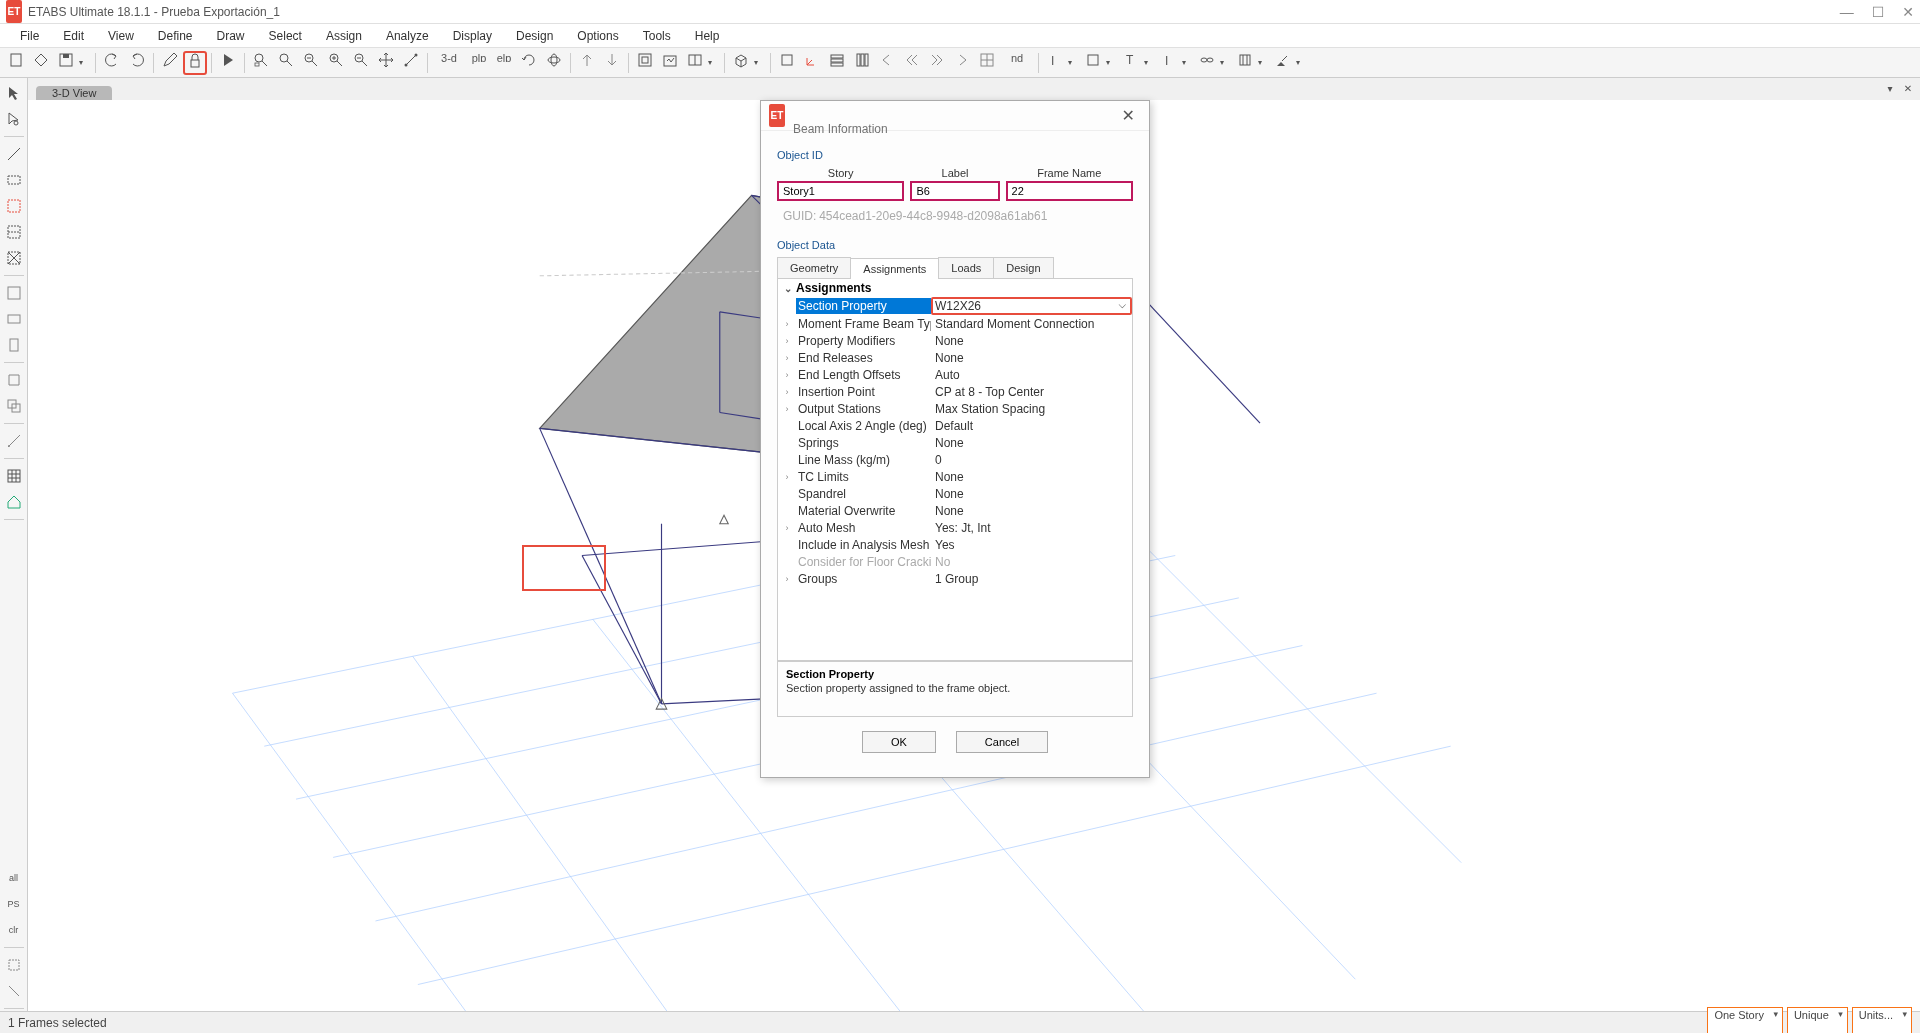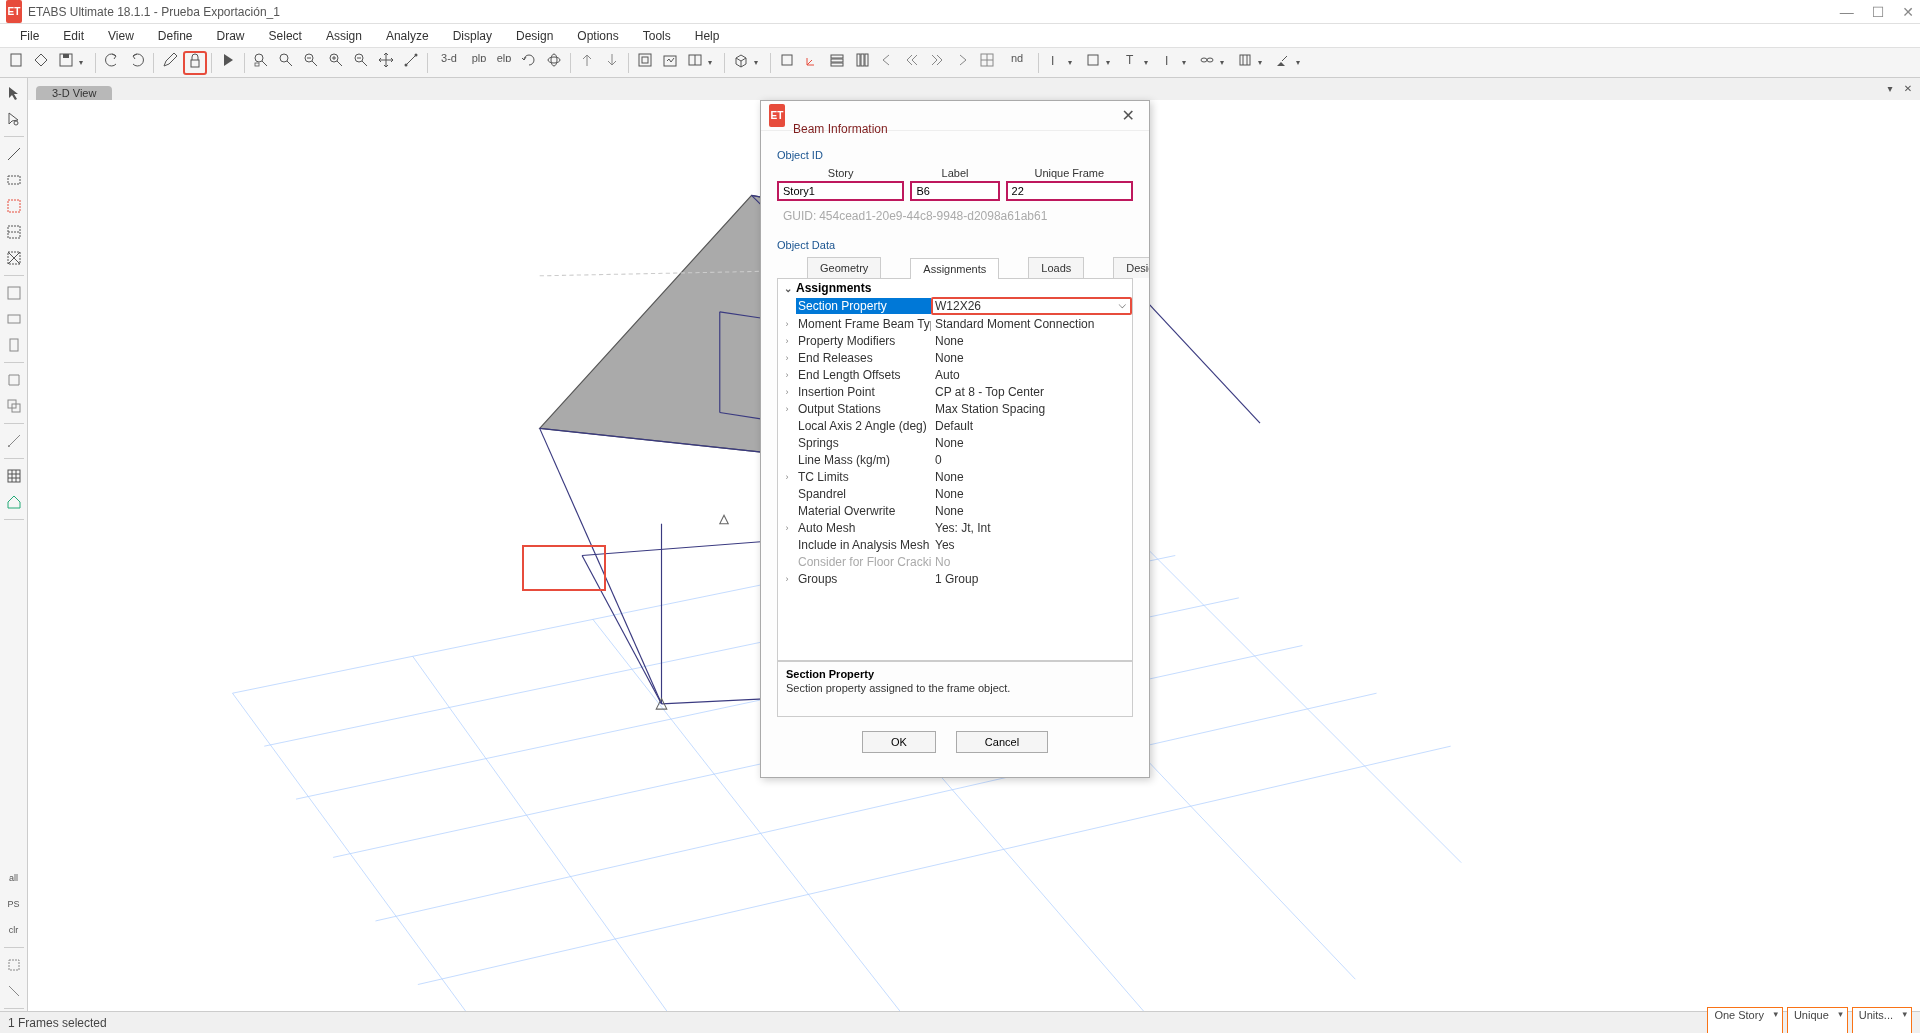--- a/index.html
+++ b/index.html
@@ -45,34 +45,34 @@
 
 .status-bar { position: absolute; left: 0; right: 0; bottom: 0; height: 22px; background: #f0f0f0; border-top: 1px solid #ccc; display: flex; align-items: center; padding: 0 8px; font-size: 11px; color: #444; }
 .status-right { margin-left: auto; display: flex; gap: 4px; align-items: center; }
 .status-dd { border: 1px solid #f97316; background: #fff; padding: 1px 18px 16px 6px; font-size: 11px; position: relative; }
 .status-dd::after { content: "▾"; position: absolute; right: 4px; top: 1px; font-size: 9px; color: #555; }
 
 
 .dialog { position: absolute; left: 760px; top: 100px; width: 390px; height: 678px; background: #fdfdfd; border: 1px solid #aaa; box-shadow: 2px 2px 8px rgba(0,0,0,0.2); display: flex; flex-direction: column; }
 .dialog-title { height: 30px; display: flex; align-items: center; padding: 0 8px; border-bottom: 1px solid #eee; }
 .dialog-title .app-icon { margin-right: 8px; }
-.dialog-title-text { font-size: 12px; color: #7f1d1d; margin-top: 27px; }
+.dialog-title-text { font-size: 12px; color: #737373; margin-top: 27px; }
 .dialog-close { margin-left: auto; font-size: 16px; color: #555; cursor: default; padding: 0 6px; }
 
 .dialog-body { flex: 1; padding: 10px 16px; display: flex; flex-direction: column; overflow: hidden; }
 .section-label { color: #1a5490; font-size: 11px; margin: 8px 0 6px 0; }
 
 .objid-row { display: flex; gap: 6px; margin-bottom: 4px; }
 .objid-col { flex: 1; text-align: center; }
 .objid-header { font-size: 11px; color: #333; margin-bottom: 2px; }
 .objid-input { width: 100%; border: 2px solid #be185d; padding: 2px 4px; font-size: 11px; background: #fff; }
 .guid-line { font-size: 10px; color: #aaa; margin: 4px 0 8px 6px; }
 
 .tab-row { display: flex; border-bottom: 1px solid #ccc; }
-.dtab { padding: 4px 12px; font-size: 11px; color: #333; border: 1px solid #ccc; border-bottom: none; background: #f5f5f5; margin-right: -1px; cursor: default; margin-left: 30px; }
+.dtab { padding: 4px 12px; font-size: 11px; color: #333; border: 1px solid #ccc; border-bottom: none; background: #f5f5f5; margin-right: -1px; cursor: default; }
 .dtab.active { background: #fff; position: relative; top: 1px; }
 
 .prop-grid { flex: 1; border: 1px solid #ccc; border-top: none; overflow-y: auto; background: #fff; }
 .prop-group-header { display: flex; align-items: center; padding: 2px 6px; font-weight: bold; font-size: 11px; background: #fff; }
 .prop-chev { width: 12px; font-size: 10px; color: #555; }
 .prop-row { display: flex; align-items: center; font-size: 11px; min-height: 17px; }
 .prop-row-exp { width: 18px; text-align: center; color: #888; font-size: 9px; }
 .prop-row-name { flex: 0 0 135px; padding: 1px 2px; color: #333; overflow: hidden; white-space: nowrap; }
 .prop-row-val { flex: 1; padding: 1px 4px; color: #333; }
 .prop-row.selected .prop-row-name { background: #0078d7; color: #fff; }
@@ -573,21 +573,21 @@
     <div class="objid-row">
       <div class="objid-col">
         <div class="objid-header">Story</div>
         <input class="objid-input" value="Story1" style="">
       </div>
       <div class="objid-col" style="flex:0.7">
         <div class="objid-header">Label</div>
         <input class="objid-input" value="B6" style="">
       </div>
       <div class="objid-col">
-        <div class="objid-header">Unique Frame</div>
+        <div class="objid-header">Frame Name</div>
         <input class="objid-input" value="22" style="">
       </div>
     </div>
     <div class="guid-line">
       <span>GUID:</span>&nbsp;<span>454cead1-20e9-44c8-9948-d2098a61ab61</span>
     </div>
 
     <div class="section-label">Object Data</div>
     <div class="tab-row">
       <div class="dtab">Geometry</div>

